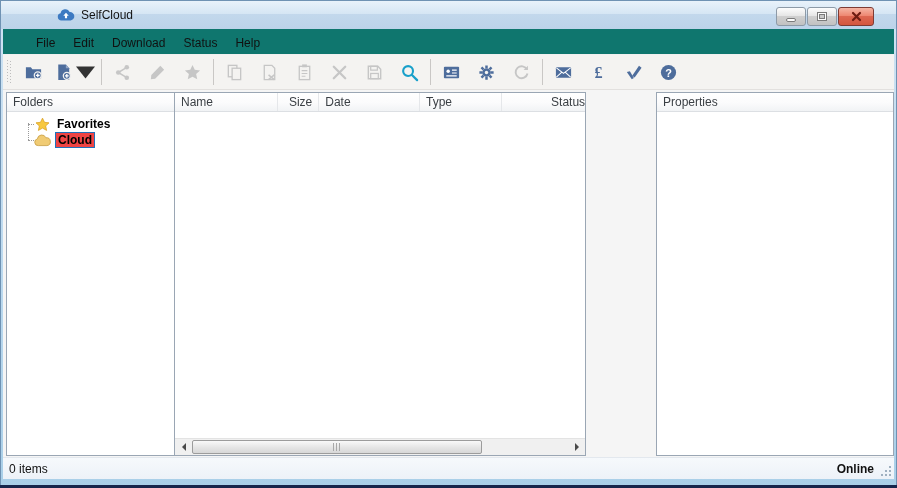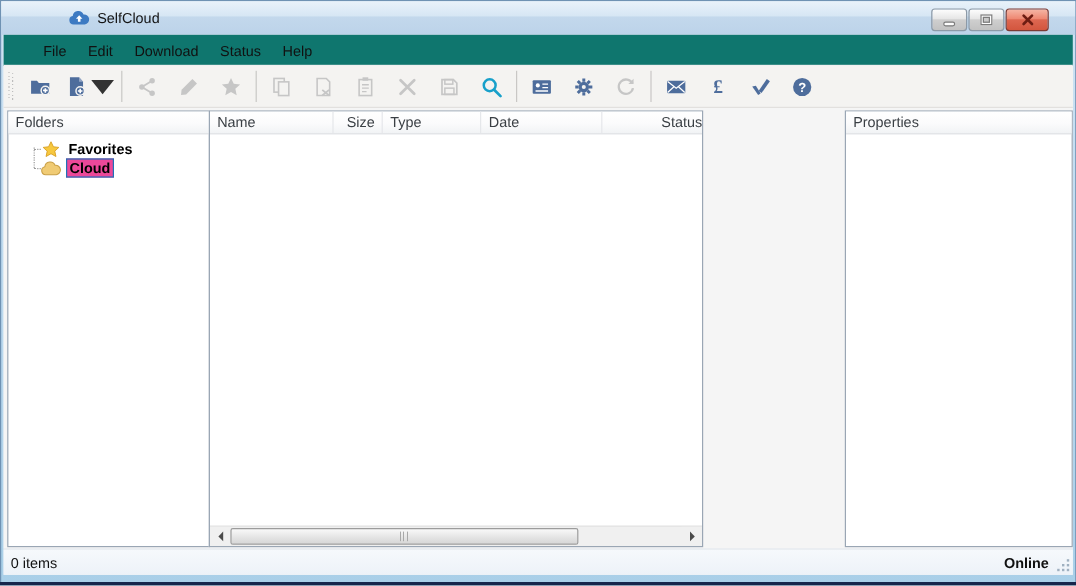--- a/index.html
+++ b/index.html
@@ -46,40 +46,40 @@
   .tbtn.dd { width:47px; gap:3px; }
   .tsep { width:1px; height:26px; background:#c9c7c5; margin:0 3px; }
   .ena { color:#4e6d9c; }
   .dis { color:#c6c6c6; }
   .teal { color:#18a0ca; }
 
   .content { flex:1; position:relative; background:#f5f5f5; }
   .panel { position:absolute; top:2px; bottom:1px; background:#fff; border:1px solid #9aa6b4; }
   .panel-folders { left:3px; width:169px; }
   .panel-list { left:171px; width:412px; }
-  .panel-props { left:701px; right:0; }
+  .panel-props { left:653px; right:0; }
 
   .hdr { height:19px; background:linear-gradient(180deg,#ffffff 0%,#fbfbfc 55%,#f1f3f5 100%);
     border-bottom:1px solid #dcdfe3; display:flex; align-items:center; color:#3a3f44; }
   .hdr-cell { height:100%; display:flex; align-items:center; padding:0 6px; border-right:1px solid #e5e7ea; overflow:hidden; white-space:nowrap; }
   .hdr-cell.single { border-right:none; flex:1; }
   .col-name { width:148px; }
   .col-size { width:56px; justify-content:flex-end; }
   .col-type { width:117px; }
   .col-date { width:145px; }
   .col-status { width:54px; border-right:none;margin-left:43px; }
 
   
   .tree { position:relative; padding-top:4px; }
   .tree-vline { position:absolute; left:21px; top:11px; height:17px; border-left:1px dotted #9a9a9a; }
   .tree-row { position:relative; height:16px; display:flex; align-items:center; padding-left:27px; margin-bottom:0; }
   .tree-stub { position:absolute; left:21px; top:8px; width:6px; border-top:1px dotted #9a9a9a; }
   .tree-icon { width:17px; height:15px; margin-right:4px; flex:0 0 auto; }
   .tree-label { font-weight:bold; color:#000; padding:0 2px; white-space:nowrap; }
-  .tree-label.selected { background:#ec4899; border:1px solid #2071ba; color:#000; }
+  .tree-label.selected { background:#ef4444; border:1px solid #2071ba; color:#000; }
 
   
   .hscroll { position:absolute; left:0; right:0; bottom:0; height:17px; background:#f0f0f0;
     border-top:1px solid #e3e3e3; display:flex; align-items:stretch; }
   .sb-btn { width:17px; display:flex; align-items:center; justify-content:center; background:#f0f0f0; }
   .arrow-l { width:0; height:0; border:4px solid transparent; border-right-color:#4a4a4a; border-left:none; }
   .arrow-r { width:0; height:0; border:4px solid transparent; border-left-color:#4a4a4a; border-right:none; }
   .sb-track { flex:1; position:relative; }
   .sb-thumb { position:absolute; left:0; top:1px; bottom:1px; width:77%;
     background:linear-gradient(180deg,#f9f9f9,#e3e3e3 60%,#d7d7d7); border:1px solid #9c9c9c; border-radius:2px;
@@ -285,22 +285,22 @@
             </svg>
             <span class="tree-label selected">Cloud</span>
           </div>
         </div>
       </div>
 
       <div class="panel panel-list">
         <div class="hdr">
           <div class="hdr-cell col-name">Name</div>
           <div class="hdr-cell col-size">Size</div>
+          <div class="hdr-cell col-date">Date</div>
           <div class="hdr-cell col-type">Type</div>
-          <div class="hdr-cell col-date">Date</div>
           <div class="hdr-cell col-status">Status</div>
         </div>
         <div></div>
         <div class="hscroll">
           <div class="sb-btn">
               <div class="arrow-l"></div>
             </div>
           <div class="sb-track">
             <div class="sb-thumb">
                 <div class="sb-grip"></div>

